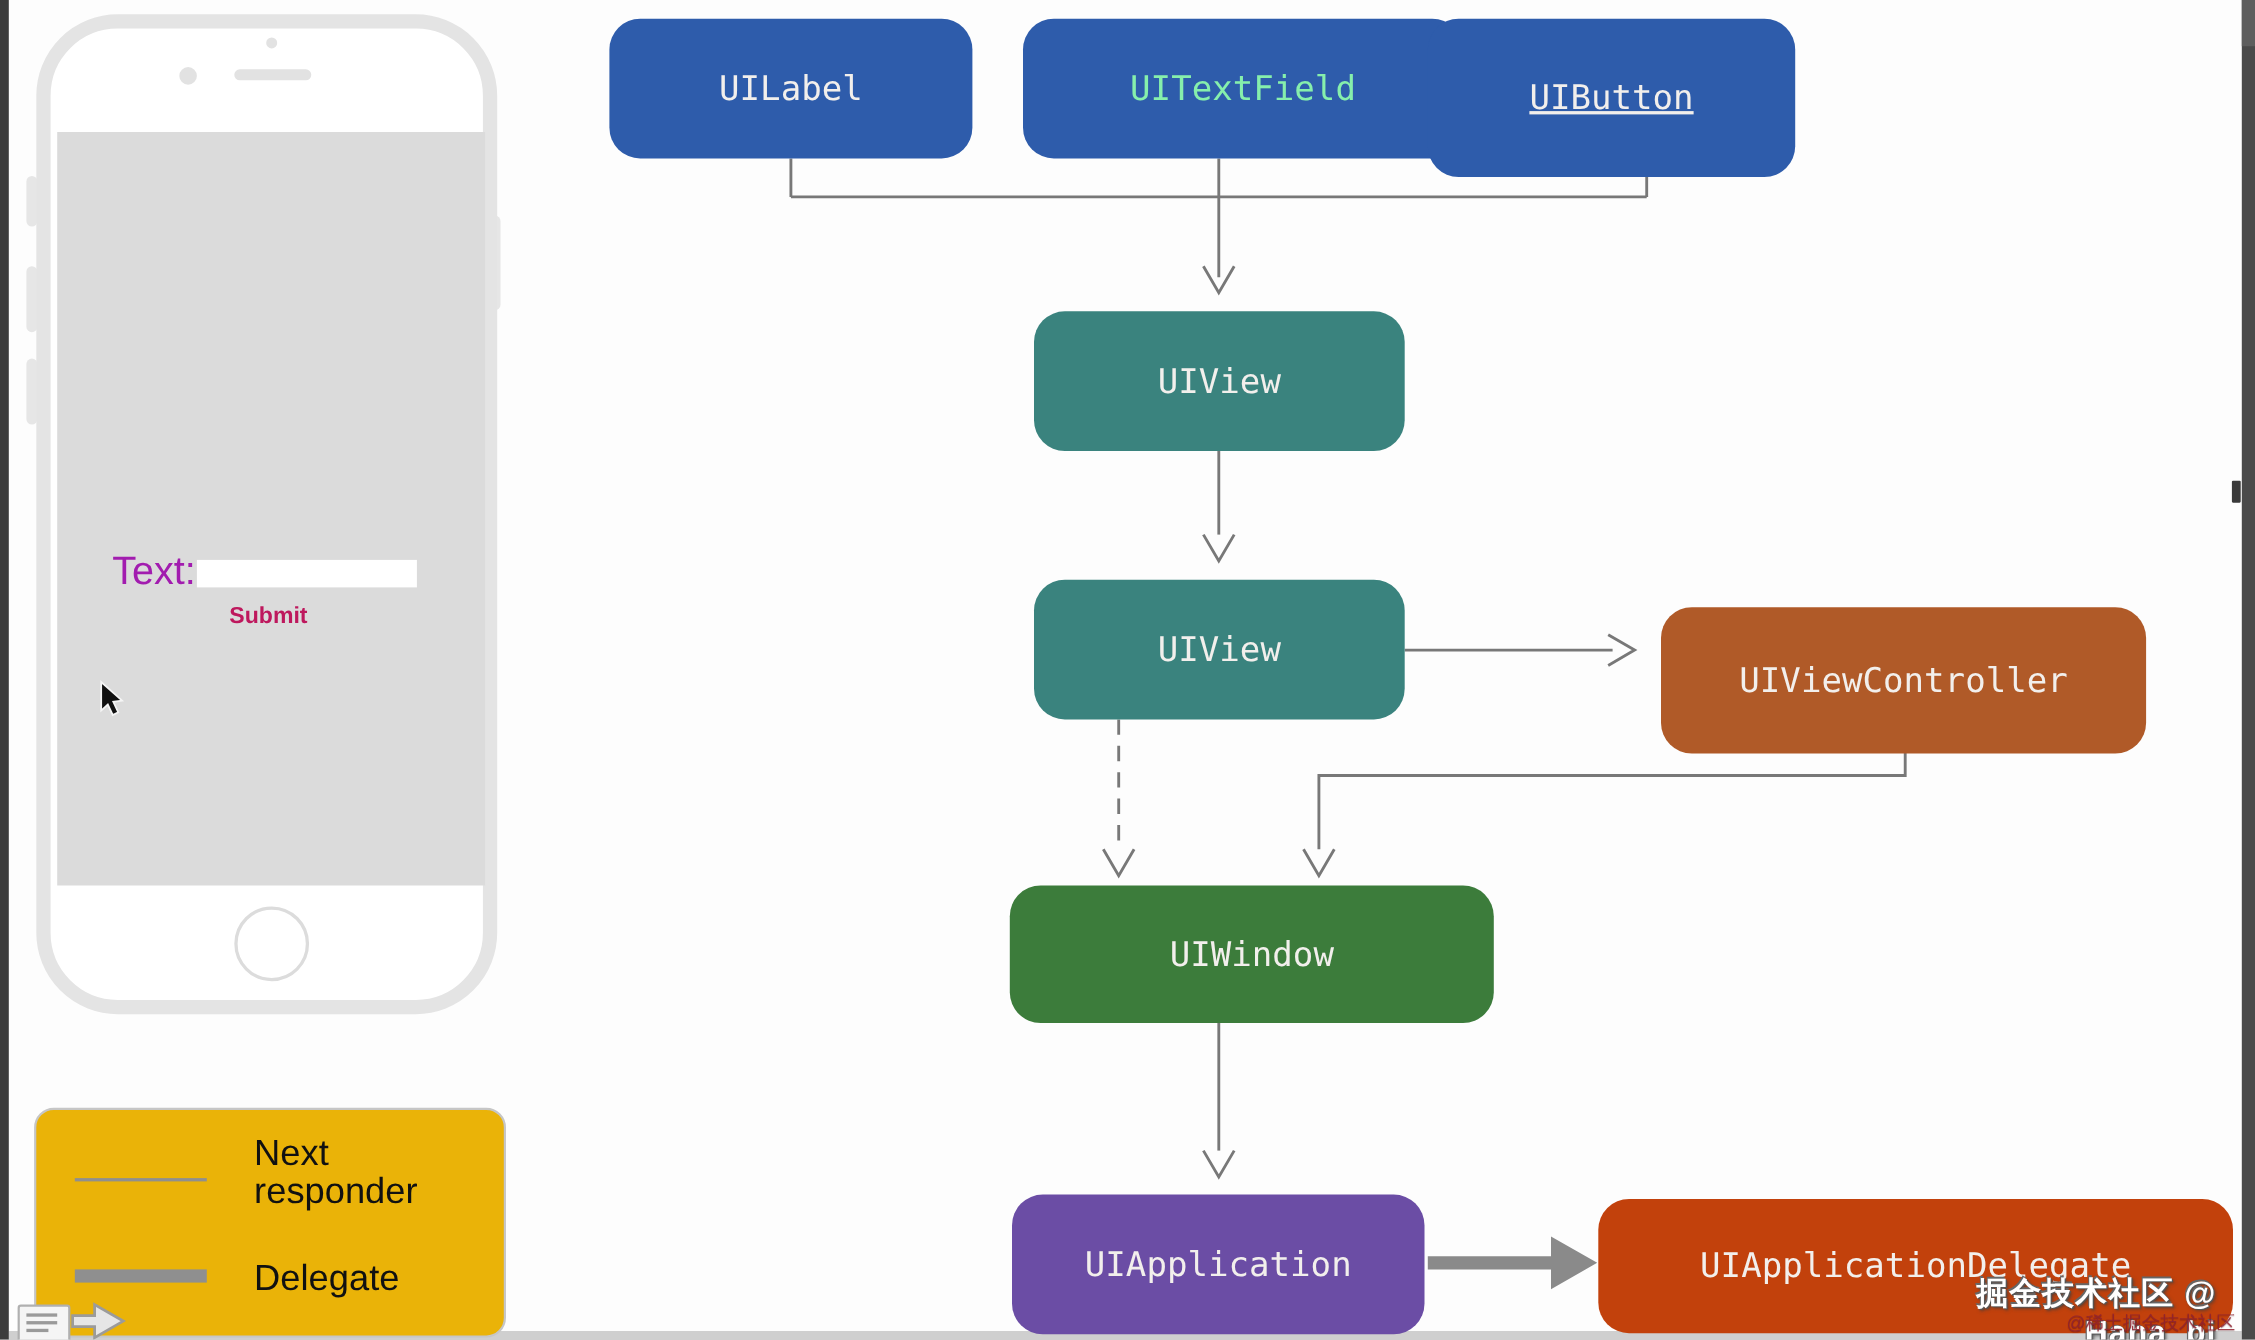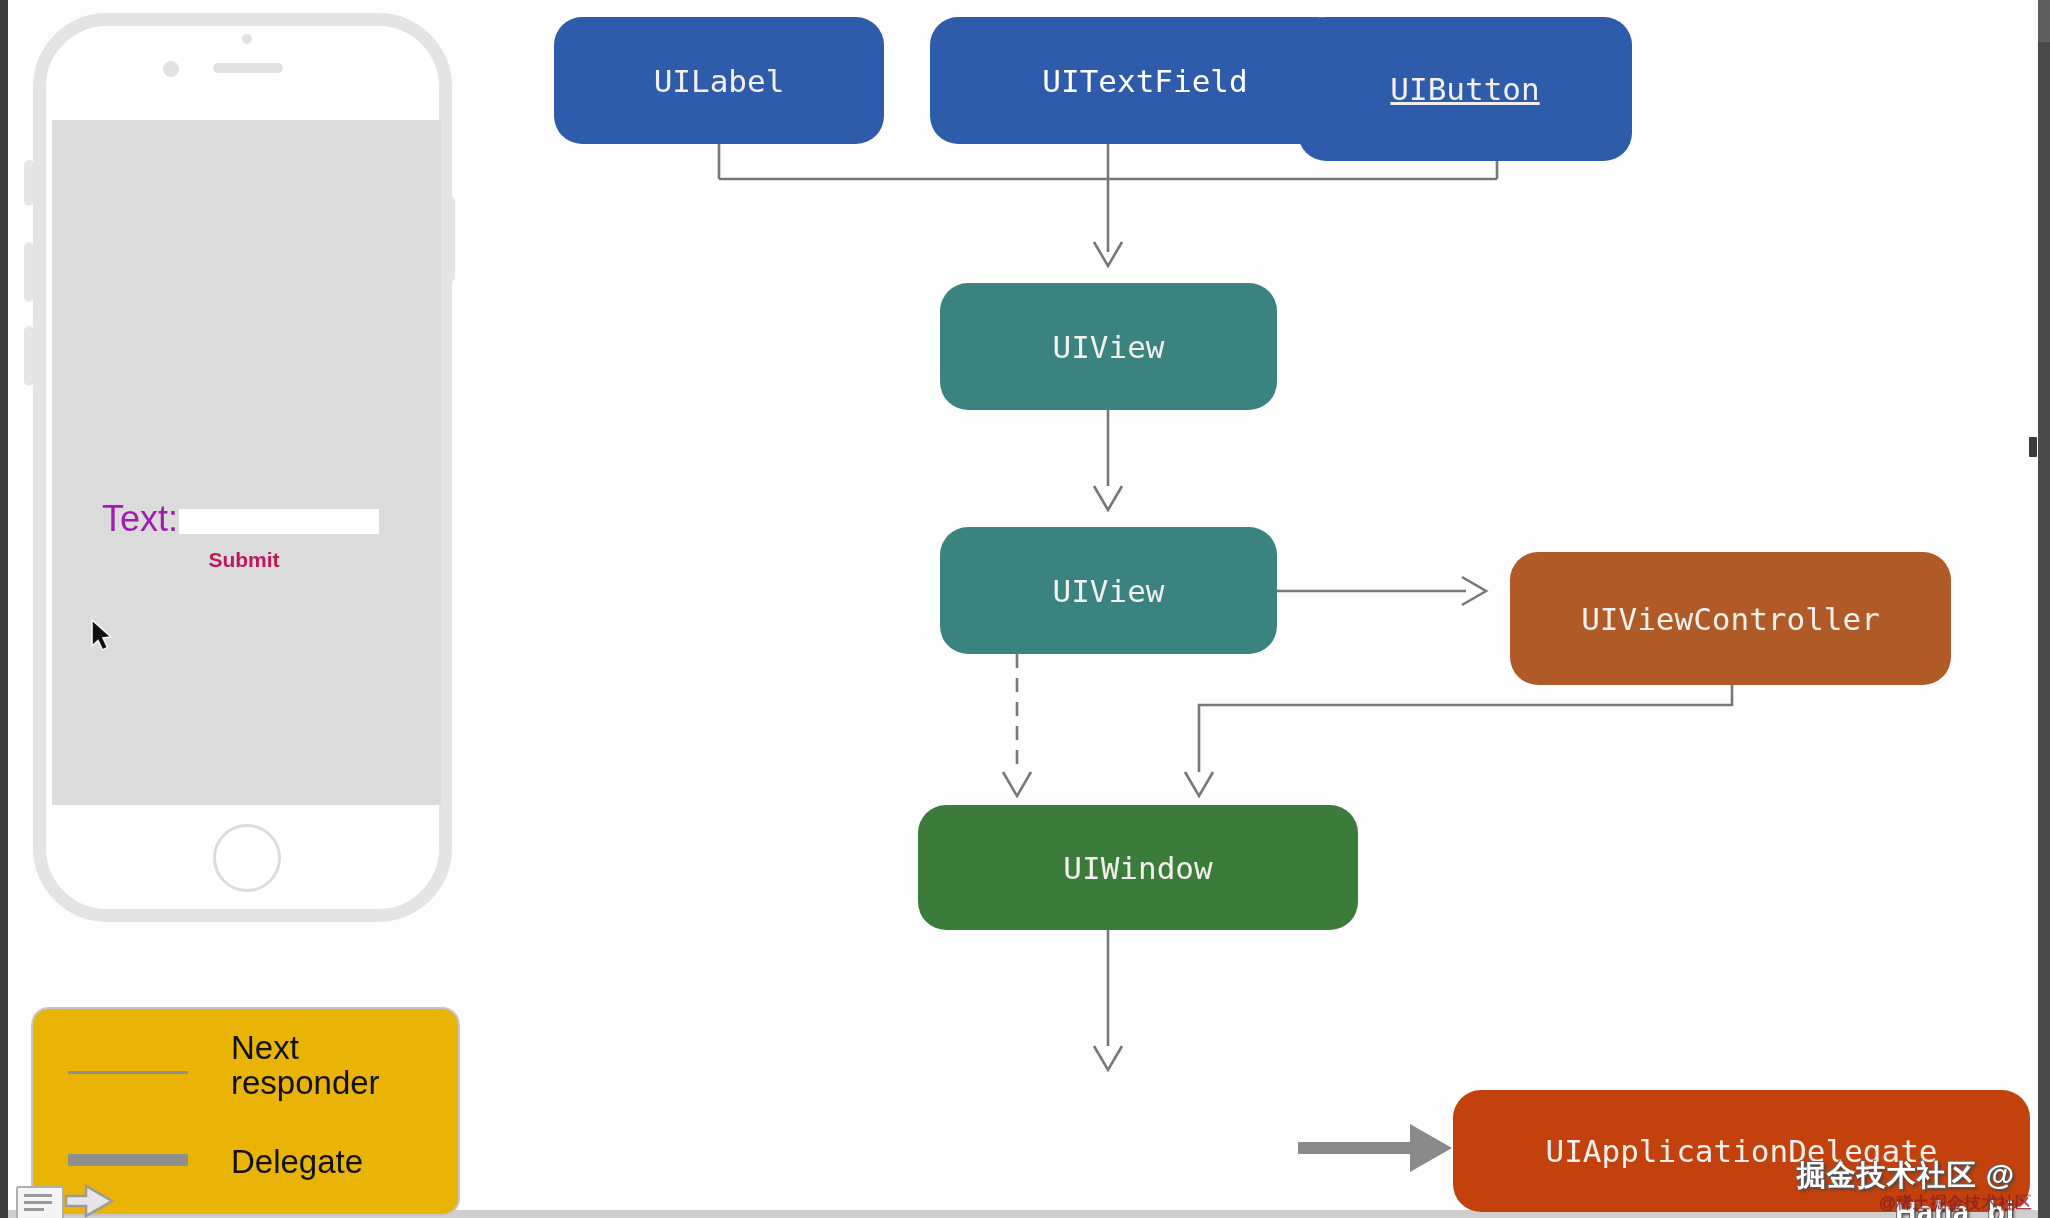--- a/index.html
+++ b/index.html
@@ -97,26 +97,27 @@
     <path class="conn" d="M1732 661 V705 H1199 V772"></path>
     <polyline class="conn" points="1185,772 1199,796 1213,772"></polyline>
 
     <path class="conn" d="M1108 930 V1046"></path>
     <polyline class="conn" points="1094,1046 1108,1070 1122,1046"></polyline>
 
     <path class="conn-thick" d="M1298 1142 H1410 V1124 L1452 1148 L1410 1172 V1154 H1298 Z"></path>
   </svg>
 
   <div class="abs node" style="left: 554px; top: 17px; width: 330px; height: 127px; background: rgb(46, 92, 171); color: rgb(242, 239, 236);">UILabel</div>
-  <div class="abs node" style="left: 930px; top: 17px; width: 400px; height: 127px; background: rgb(46, 92, 171); color: #ffffff; padding-left: 15px;">UITextField</div>
+  <div class="abs node" style="left: 930px; top: 17px; width: 400px; height: 127px; background: rgb(46, 92, 171); color: #86efac;">UITextField</div>
   <div class="abs node" style="left: 1298px; top: 17px; width: 334px; height: 144px; background: rgb(46, 92, 171); color: rgb(242, 239, 236); text-decoration: underline;">UIButton</div>
   <div class="abs node" style="left: 940px; top: 283px; width: 337px; height: 127px; background: rgb(58, 131, 126); color: rgb(242, 239, 236);">UIView</div>
   <div class="abs node" style="left: 940px; top: 527px; width: 337px; height: 127px; background: rgb(58, 131, 126); color: rgb(242, 239, 236);">UIView</div>
   <div class="abs node" style="left: 1510px; top: 527px; width: 441px; height: 133px; background: rgb(176, 90, 40); color: rgb(242, 239, 236); margin-top: 25px;">UIViewController</div>
   <div class="abs node" style="left: 918px; top: 805px; width: 440px; height: 125px; background: rgb(60, 124, 59); color: rgb(242, 239, 236);">UIWindow</div>
+  <div class="abs node" style="left: 920px; top: 1086px; width: 375px; height: 127px; background: rgb(107, 77, 165); color: rgb(242, 239, 236);">UIApplication</div>
   <div class="abs node" style="left: 1453px; top: 1090px; width: 577px; height: 122px; background: #c2410c; color: rgb(242, 239, 236);">UIApplicationDelegate</div>
 
   <div class="abs nub nub-mute"></div>
   <div class="abs nub nub-vol1"></div>
   <div class="abs nub nub-vol2"></div>
   <div class="abs nub nub-power"></div>
   <div class="abs phone-frame"></div>
   <div class="abs phone-dot-small"></div>
   <div class="abs phone-dot-side"></div>
   <div class="abs phone-speaker"></div>

